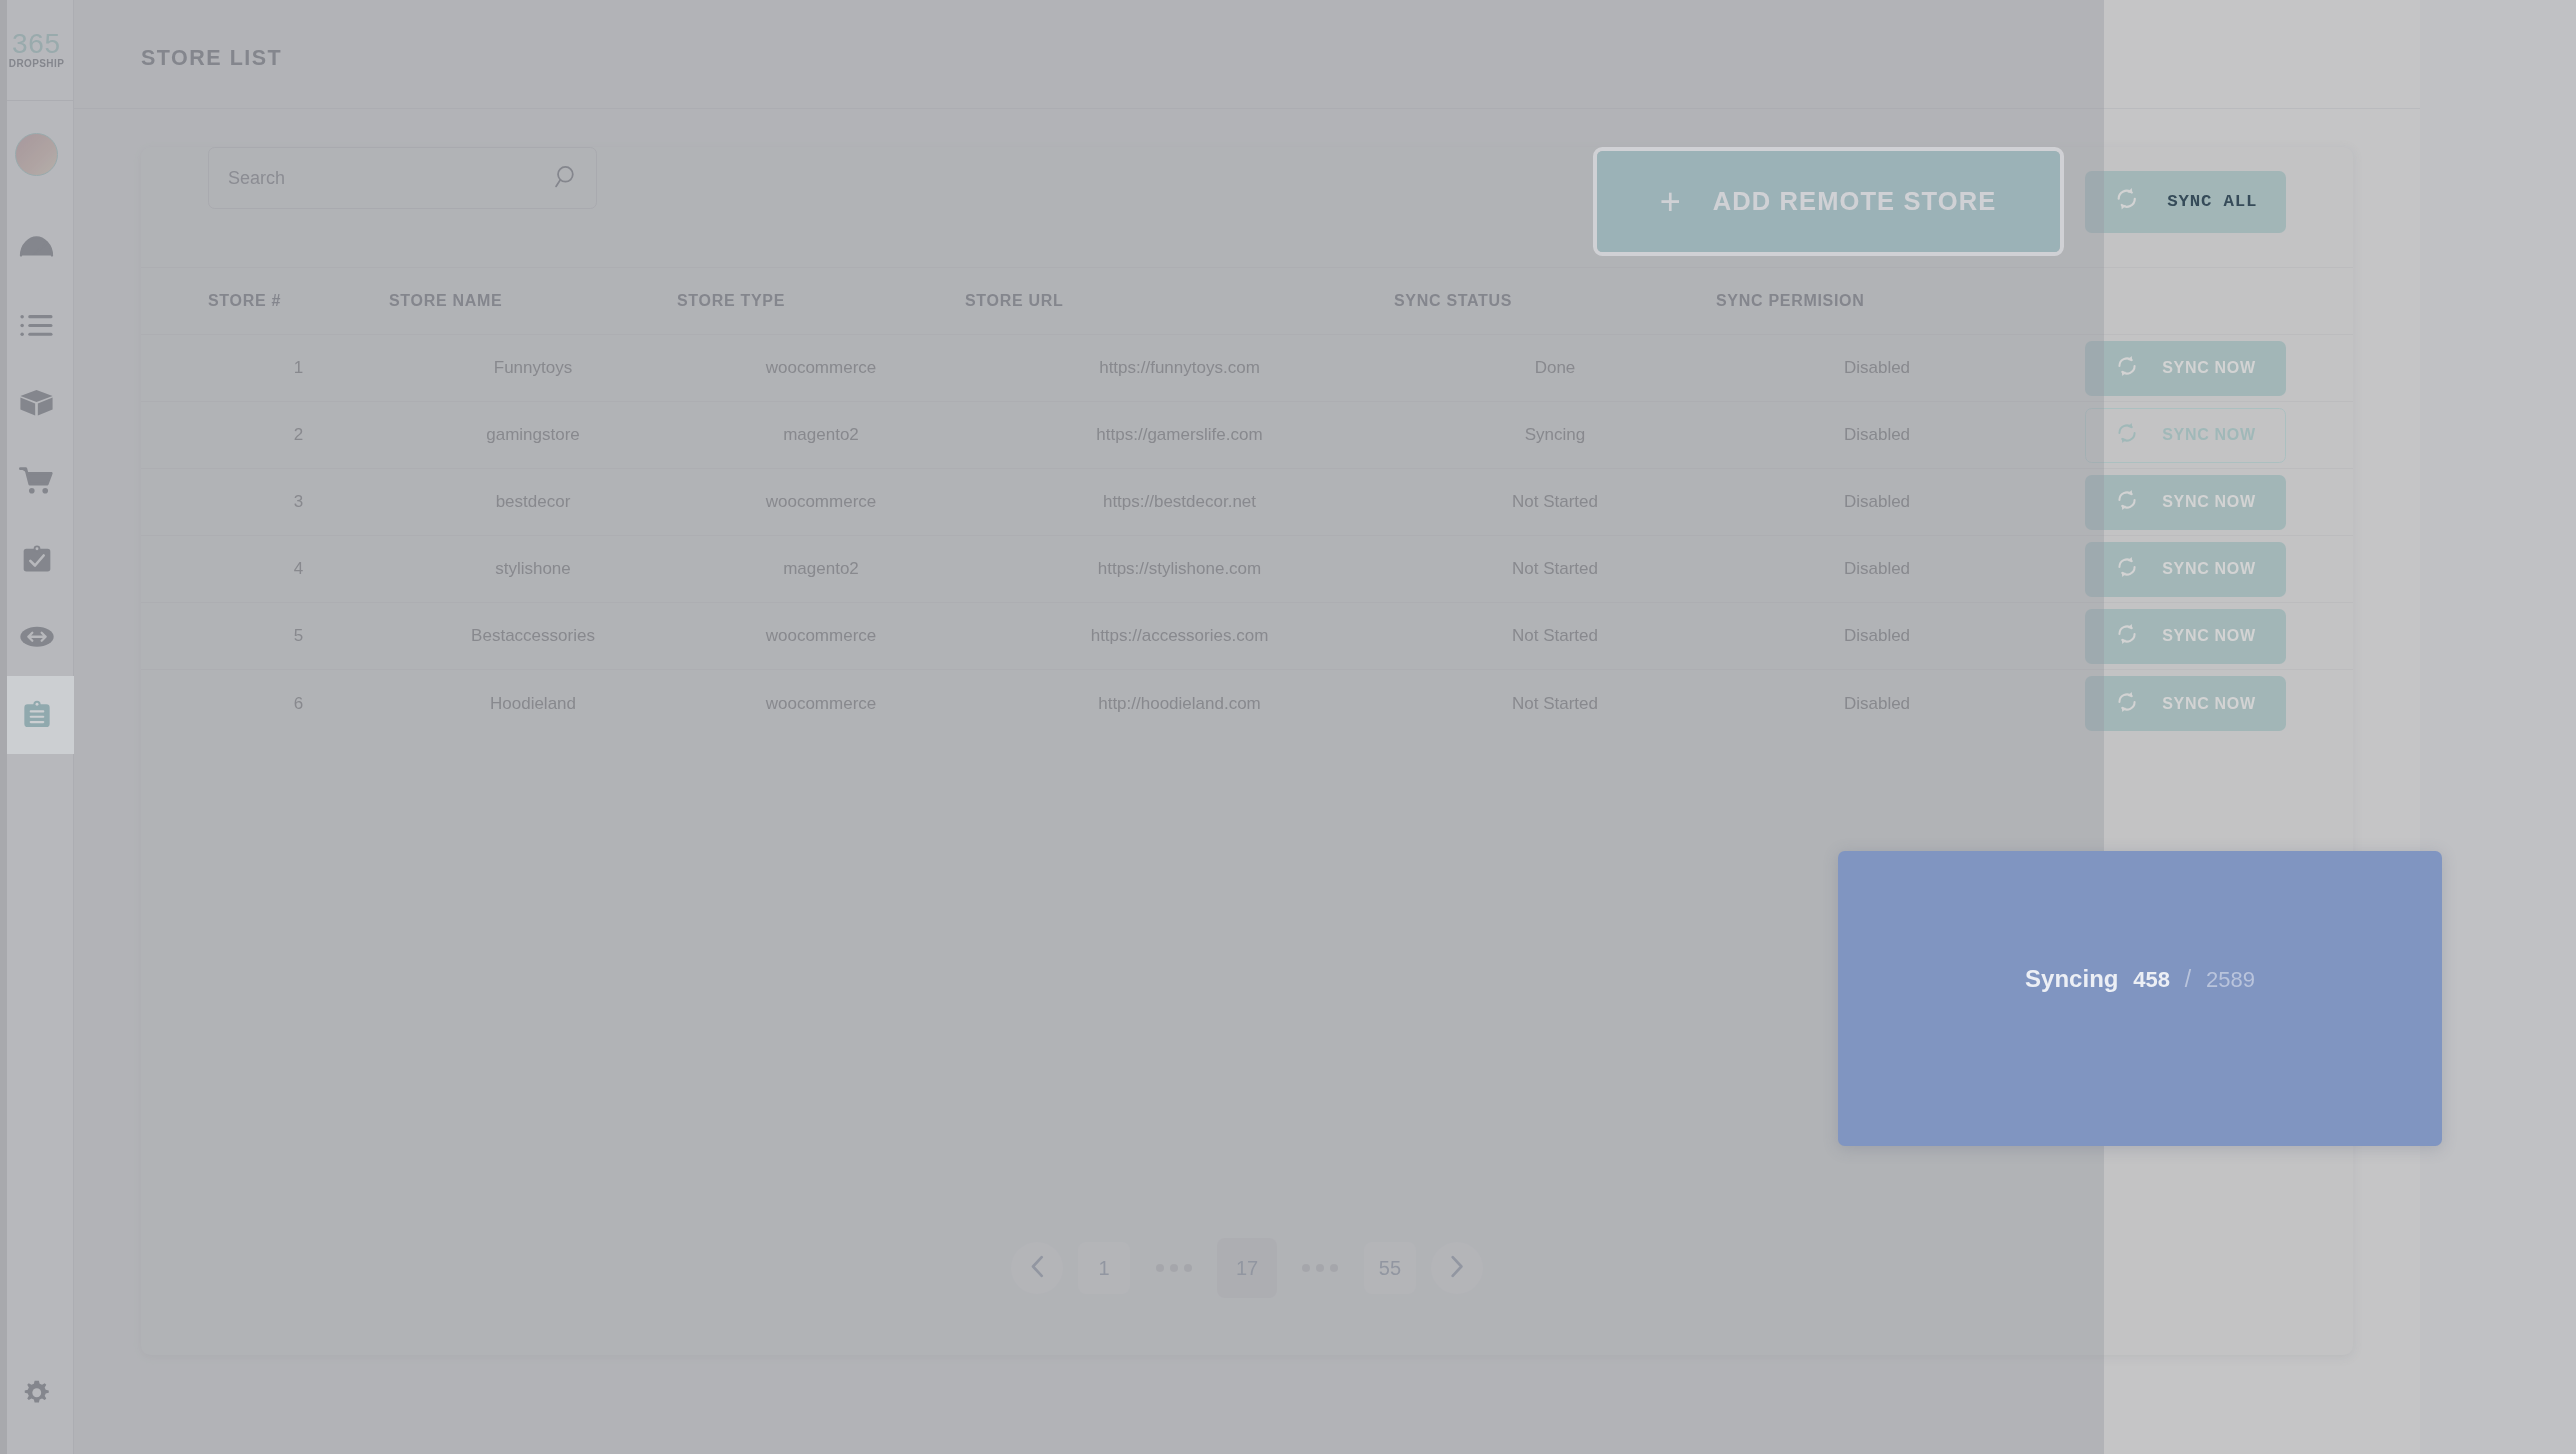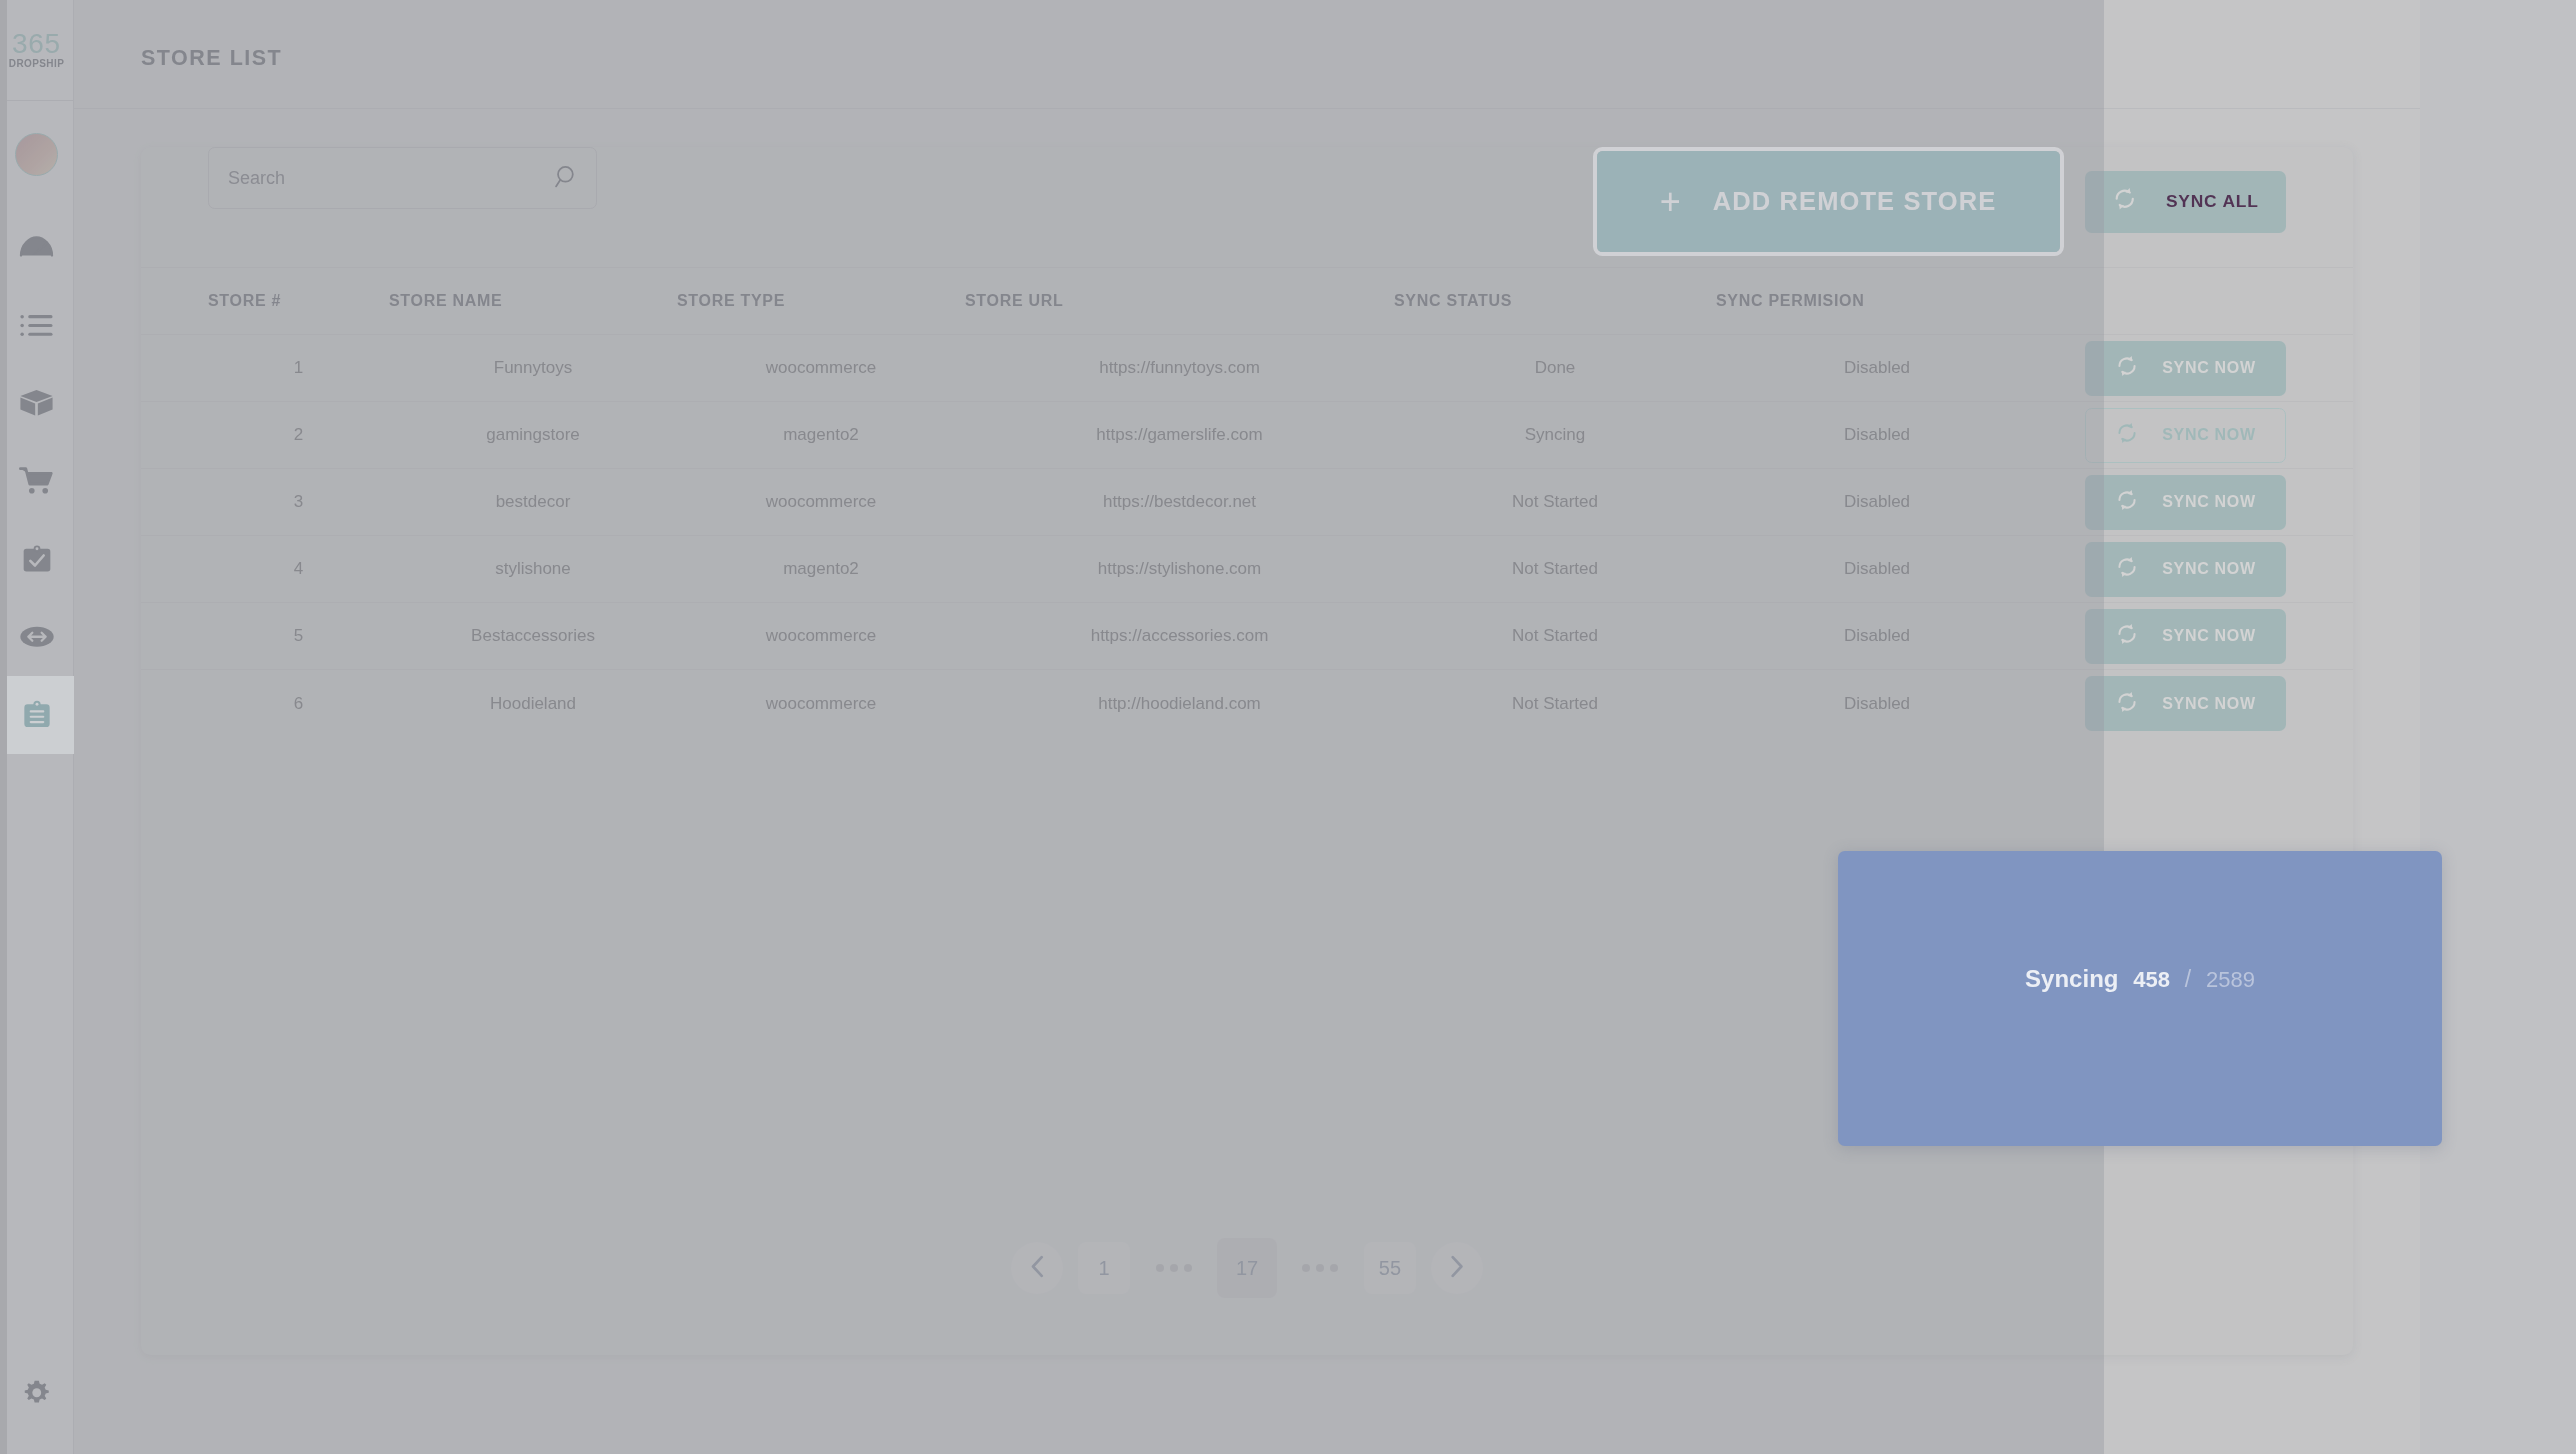--- a/index.html
+++ b/index.html
@@ -285,29 +285,29 @@
     font-weight: 400;
     line-height: 0.6;
   }
 
   #sync-all-button {
     height: 62px;
     width: 201px;
     border: none;
     border-radius: 6.7px;
     background: #84bfc1;
-    color: #701a75;
+    color: #0c4a6e;
     font-size: 17.4px;
     font-weight: 700;
     letter-spacing: 0.8px;
     display: flex;
     align-items: center;
     justify-content: center;
     gap: 28px;
-    font-family: Liberation Sans, sans-serif;
+    font-family: Liberation Mono, monospace;
     cursor: pointer;
   }
 
   
   #table { width: 100%; }
   .thead {
     display: flex;
     align-items: center;
     height: 67px;
     padding: 0 67px;

